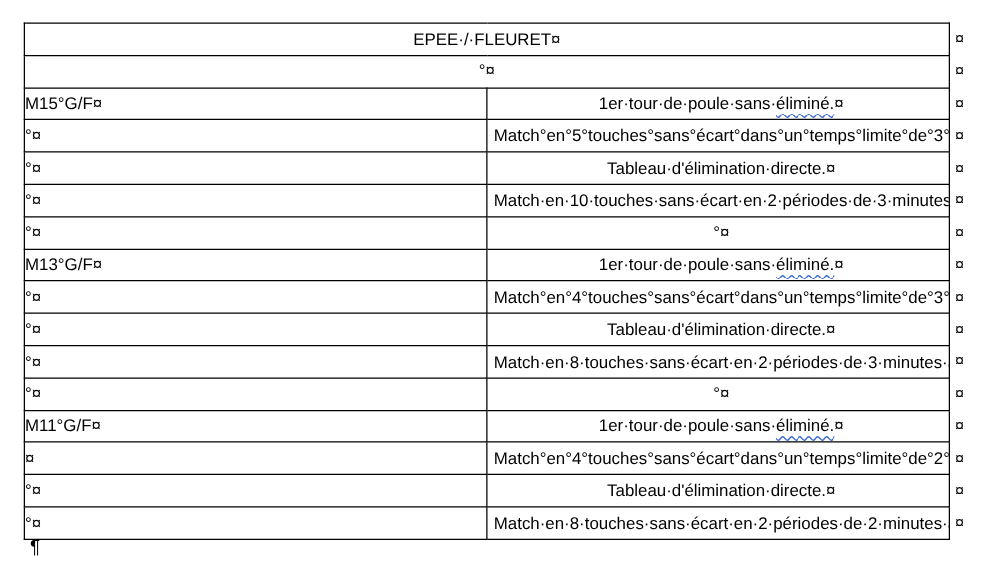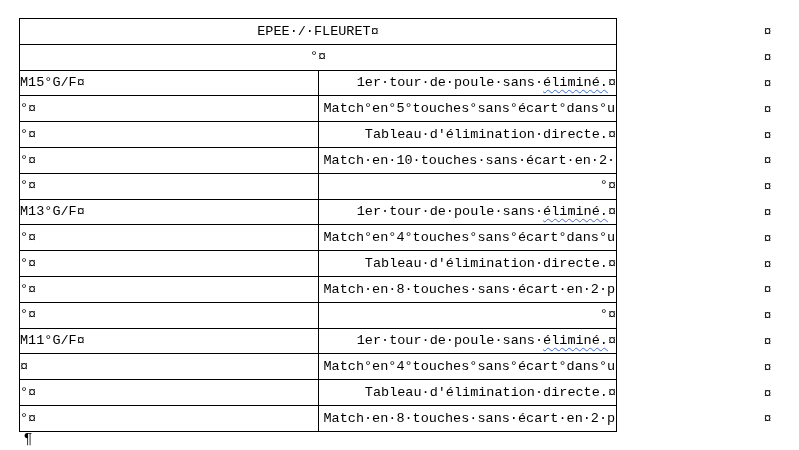--- a/index.html
+++ b/index.html
@@ -8,38 +8,37 @@
     position: relative;
     background: #ffffff;
     font-family: "Liberation Sans", sans-serif;
     color: #000000;
     overflow: hidden;
   }
   .doc-table {
     position: absolute;
     left: 19px;
     top: 18px;
-    width: 598px;
+    width: 741px;
     height: 413px;
     border-collapse: collapse;
     table-layout: fixed;
     font-size: 13.5px;
     line-height: 1;
-    font-family: Liberation Mono, monospace;
   }
   .doc-table td {
     border: 1px solid #000000;
     vertical-align: middle;
     white-space: nowrap;
     overflow: hidden;
     height: 25.8px;
   }
   .doc-table td.cell-merged { text-align: center; }
   .doc-table td.cell-left   { width: 102px; text-align: left; }
-  .doc-table td.cell-right  { padding-left: 5px; text-align: right; }
+  .doc-table td.cell-right  { padding-left: 5px; text-align: center; }
   .squiggle {
     text-decoration-line: underline;
     text-decoration-style: wavy;
     text-decoration-color: #3C6BD9;
     text-decoration-thickness: 1px;
     text-underline-offset: 3px;
     text-decoration-skip-ink: none;
   }
   .row-markers {
     position: absolute;

